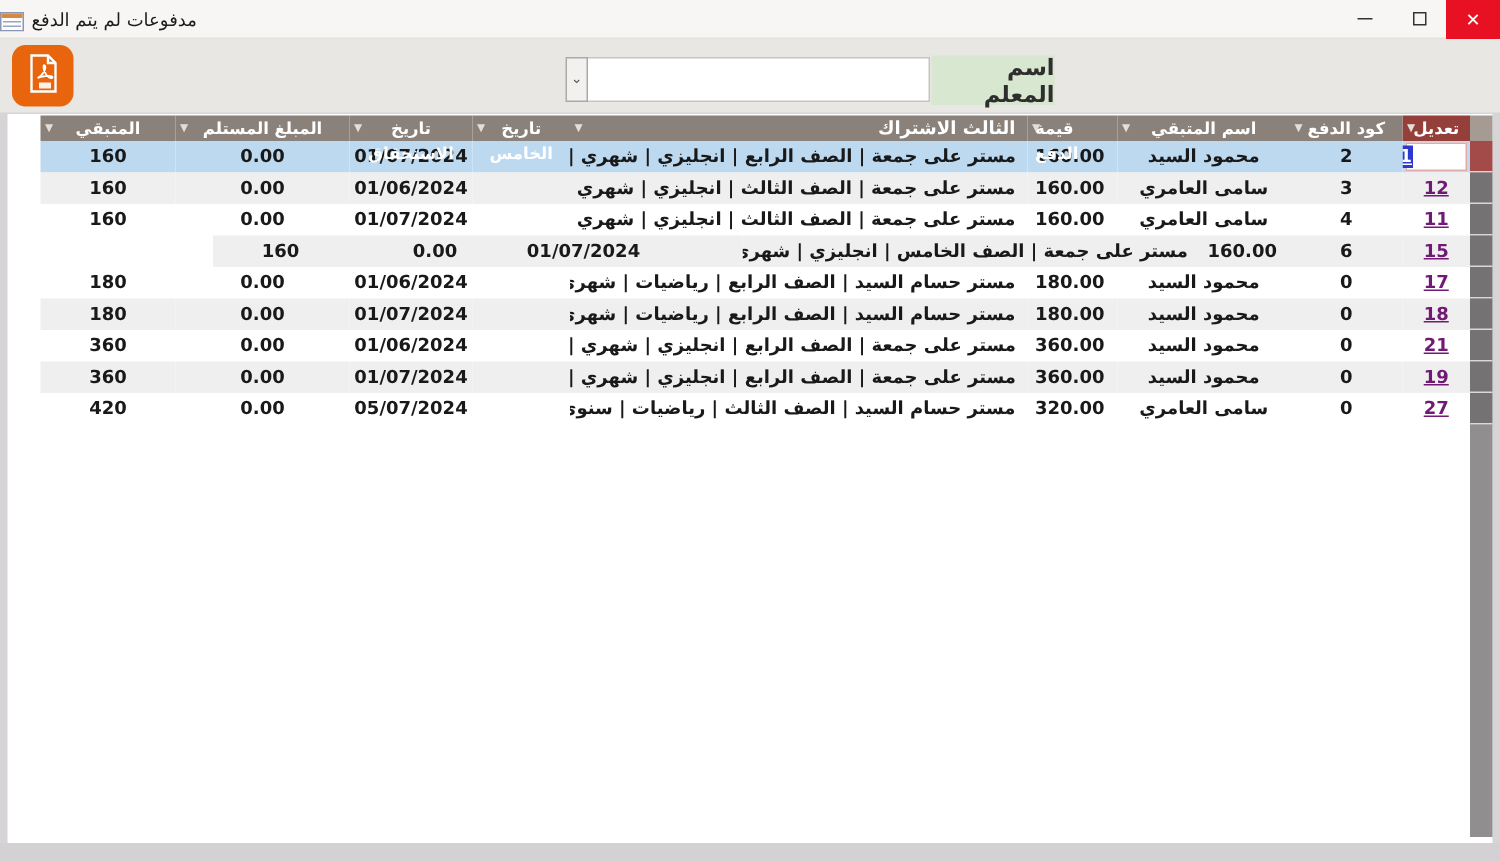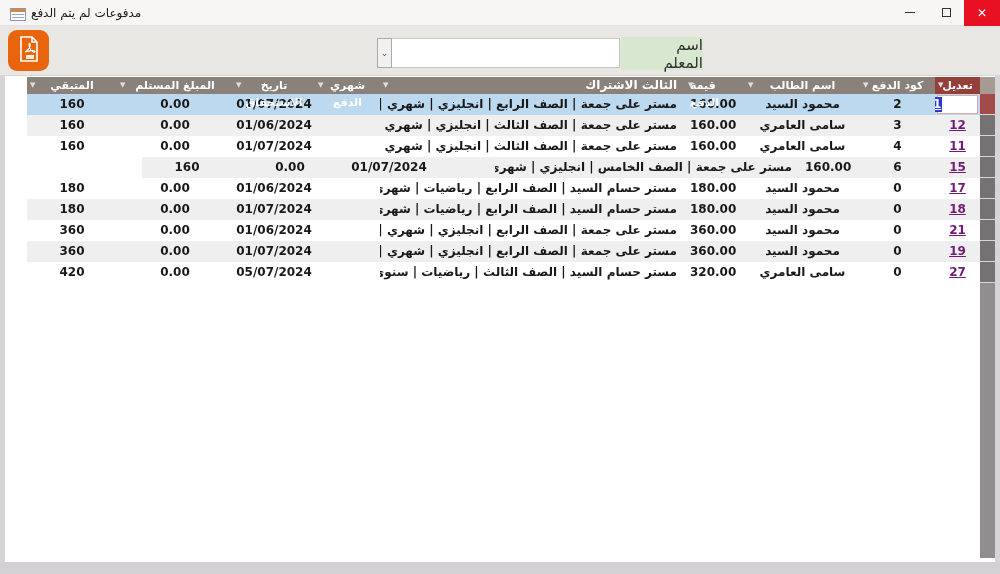--- a/index.html
+++ b/index.html
@@ -2,41 +2,41 @@
 <html lang="ar"><head>
 <meta charset="utf-8">
 <style>
   html,body{margin:0;padding:0;background:#c9c7c9;}
   *{box-sizing:border-box;font-family:"DejaVu Sans","Liberation Sans",sans-serif;}
   .window{position:relative;width:1000px;height:574px;background:#ffffff;overflow:hidden;}
 
   
   .titlebar{position:absolute;top:0;left:0;width:1000px;height:26px;background:#f7f6f5;
     border-bottom:1px solid #e4e2e0;display:flex;align-items:center;}
-  .titlebar-left{display:flex;align-items:center;gap:5px;padding-left:10px;flex:1;}
+  .titlebar-left{display:flex;align-items:center;gap:5px;padding-left:0;flex:1;}
   .form-icon{width:16px;height:13px;display:inline-block;}
   .app-title{font-size:12px;color:#1b1b1b;direction:rtl;}
   .controls{display:flex;height:26px;}
   .win-btn{width:36px;height:26px;display:flex;align-items:center;justify-content:center;cursor:default;}
   .min-glyph{width:10px;height:1px;background:#333;display:block;}
   .max-glyph{width:9px;height:9px;border:1px solid #333;display:block;}
   .close-btn{background:#e81123;color:#fff;font-size:12px;line-height:1;}
 
   
   .toolbar{position:absolute;top:26px;left:0;width:1000px;height:50px;background:#e9e7e4;
     border-bottom:1px solid #d8d6d3;}
   .pdf-btn{position:absolute;left:8px;top:4px;width:41px;height:41px;background:#e8650d;
     border-radius:9px;display:flex;align-items:center;justify-content:center;cursor:pointer;}
   .combo{position:absolute;left:377px;top:12px;height:30px;display:flex;}
   .combo-arrow{width:15px;height:30px;background:#f2f1f0;border:1px solid #aaa9a8;
     display:flex;align-items:center;justify-content:center;font-size:9px;color:#555;}
   .combo-input{width:228px;height:30px;border:1px solid #c6c5c4;border-left:none;background:#fff;
     outline:none;font-size:13px;direction:rtl;padding:0 6px;}
   .teacher-label{position:absolute;left:621px;top:11px;width:82px;height:33px;background:#d8e7d0;
-    display:flex;align-items:center;justify-content:center;font-weight:normal;font-size:15px;color:#2e2e2e;direction:rtl;padding-left:26px;}
+    display:flex;align-items:center;justify-content:center;font-weight:bold;font-size:15px;color:#2e2e2e;direction:rtl;padding-left:26px;}
   .heading-box{position:absolute;left:716px;top:5px;width:274px;height:40px;background:#f6f0d6;
     border:1px solid #cfc9ae;border-left:5px solid #2f5a28;display:flex;align-items:center;justify-content:center;
     font-weight:bold;font-size:17px;color:#222;direction:rtl;}
 
   
   .main-area{position:absolute;top:76px;left:0;width:1000px;height:486px;background:#ffffff;
     border-left:5px solid #d6d4d6;border-right:5px solid #d6d4d6;}
   .sheet{position:absolute;left:22px;top:1px;width:968px;}
   .hrow,.drow{display:flex;flex-direction:row;direction:rtl;}
   .hrow{height:17px;}
@@ -119,24 +119,24 @@
     </div>
     <div class="teacher-label">اسم المعلم</div>
   </div>
 
   <div class="main-area">
     <div class="sheet">
       <div class="hrow">
         <div class="hcell hcorner"></div>
         <div class="hcell hdr-edit col-edit"><span class="farrow">▼</span><span>تعديل</span></div>
         <div class="hcell col-code"><span class="farrow">▼</span><span>كود الدفع</span></div>
-        <div class="hcell col-student"><span class="farrow">▼</span><span>اسم الطالب</span></div>
+        <div class="hcell col-student"><span class="farrow">▼</span><span>اسم المتبقي</span></div>
         <div class="hcell col-amount"><span class="farrow">▼</span><span>قيمة الدفع</span></div>
         <div class="hcell col-details"><span class="farrow">▼</span><span>الثالث الاشتراك</span></div>
-        <div class="hcell col-pay_date"><span class="farrow">▼</span><span>شهري الدفع</span></div>
+        <div class="hcell col-pay_date"><span class="farrow">▼</span><span>تاريخ الخامس</span></div>
         <div class="hcell col-due_date"><span class="farrow">▼</span><span>تاريخ الاستحقاق</span></div>
         <div class="hcell col-received"><span class="farrow">▼</span><span>المبلغ المستلم</span></div>
         <div class="hcell col-remaining"><span class="farrow">▼</span><span>المتبقي</span></div>
       </div>
       <div id="rows">
           <div class="drow sel-row">
             <div class="rowsel current"></div>
             <div class="cell col-edit"><span class="edit-box">
                 <span class="caret"></span>
                 <span class="sel-text">11</span>

